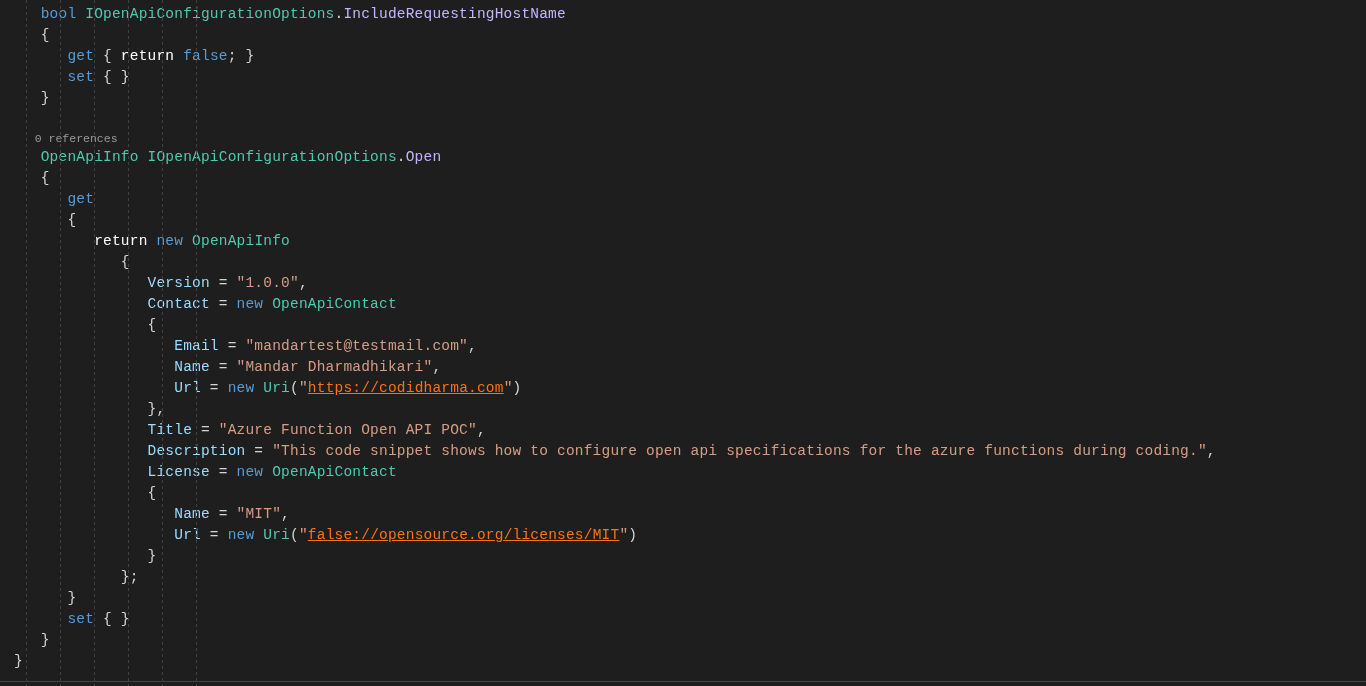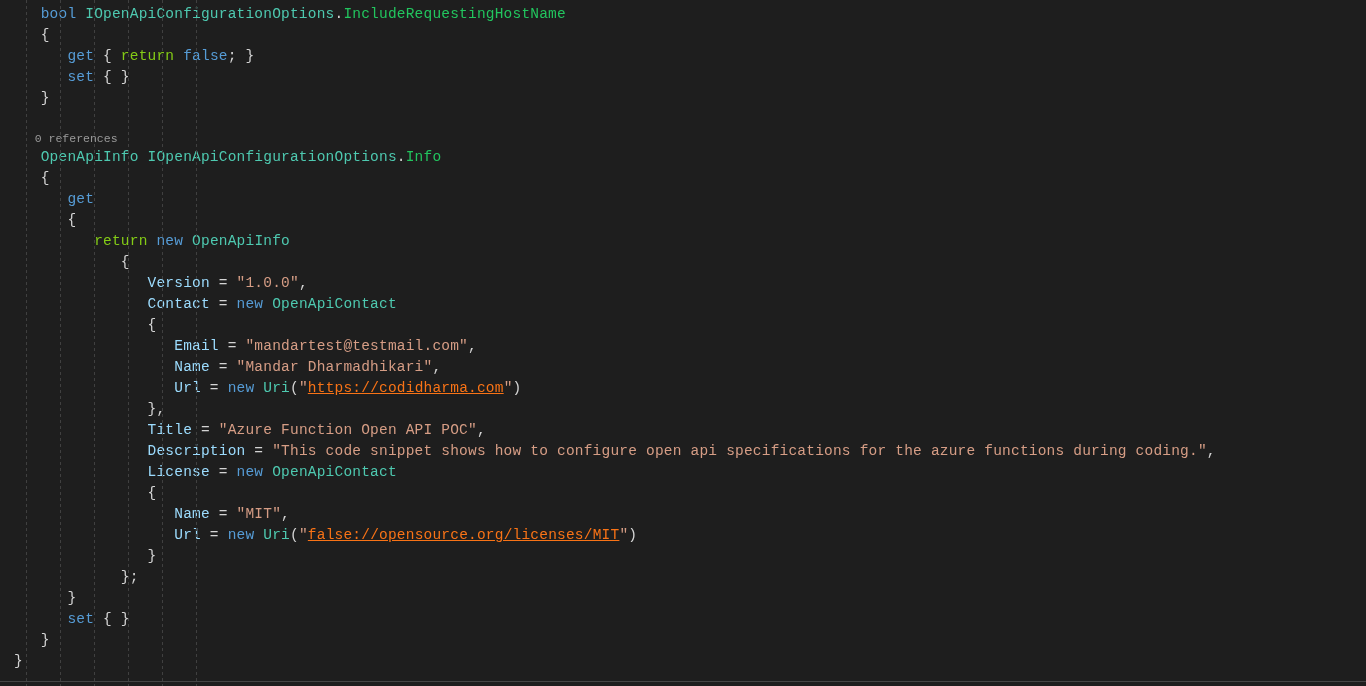--- a/index.html
+++ b/index.html
@@ -51,23 +51,23 @@
   }
   .codelens {
     height: 17px;
     line-height: 17px;
     font-size: 11.5px;
     color: #999999;
     white-space: pre;
     letter-spacing: 0px;
   }
   .k   { color: #569cd6; margin-top: 37px; }   
-  .kw2 { color: #84cc16; }   
+  .kw2 { color: #ffffff; }   
   .typ { color: #4ec9b0; }   
-  .id  { color: #22c55e; }   
+  .id  { color: #c4b5fd; }   
   .idw { color: #9cdcfe; }   
   .str { color: #d69d85; }   
   .pun { color: #d4d4d4; }   
   .lnk { text-decoration: underline; color: #f97316; }
   .bottom-border {
     position: absolute;
     left: 0; right: 0;
     bottom: 4px;
     height: 1px;
     background: #454545;
@@ -87,21 +87,21 @@
     <div class="line"><span>      </span><span class="k">get</span><span class="pun"> { </span><span class="kw2">return</span><span class="pun"> </span><span class="k">false</span><span class="pun">; }</span></div>
 
     <div class="line"><span>      </span><span class="k">set</span><span class="pun"> { }</span></div>
 
     <div class="line"><span>   </span><span class="pun">}</span></div>
 
     <div class="line"></div>
 
     <div class="codelens"><span>   </span><span>0 references</span></div>
 
-    <div class="line"><span>   </span><span class="typ">OpenApiInfo</span><span class="pun"> </span><span class="typ">IOpenApiConfigurationOptions</span><span class="pun">.</span><span class="id">Info</span></div>
+    <div class="line"><span>   </span><span class="typ">OpenApiInfo</span><span class="pun"> </span><span class="typ">IOpenApiConfigurationOptions</span><span class="pun">.</span><span class="id">Open</span></div>
 
     <div class="line"><span>   </span><span class="pun">{</span></div>
 
     <div class="line"><span>      </span><span class="k">get</span></div>
 
     <div class="line"><span>      </span><span class="pun">{</span></div>
 
     <div class="line"><span>         </span><span class="kw2">return</span><span class="pun"> </span><span class="k">new</span><span class="pun"> </span><span class="typ">OpenApiInfo</span></div>
 
     <div class="line"><span>            </span><span class="pun">{</span></div>

